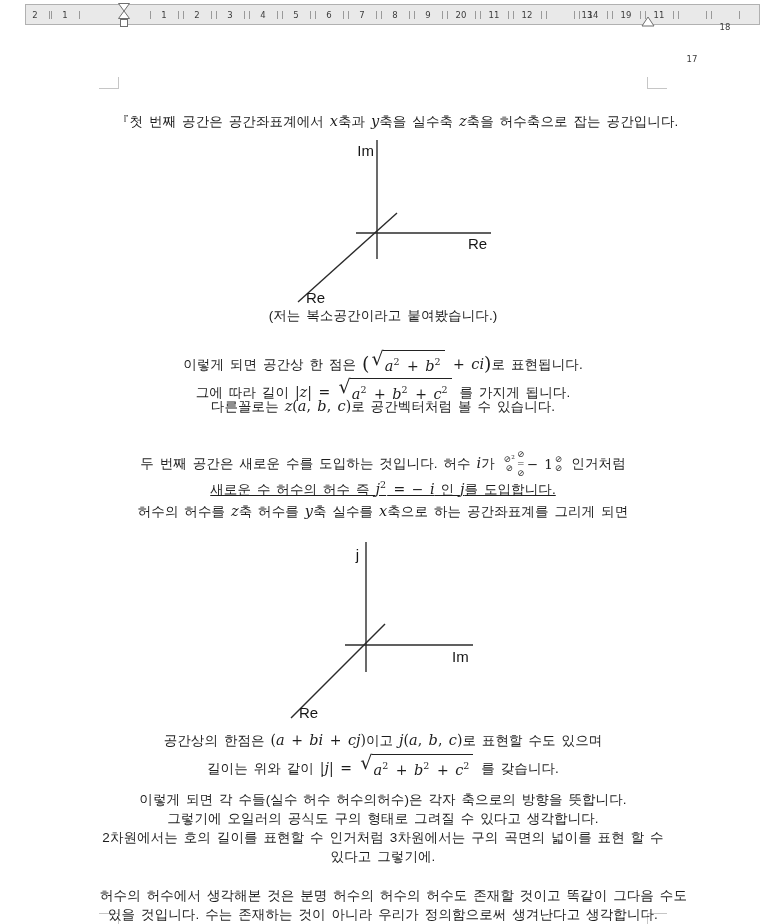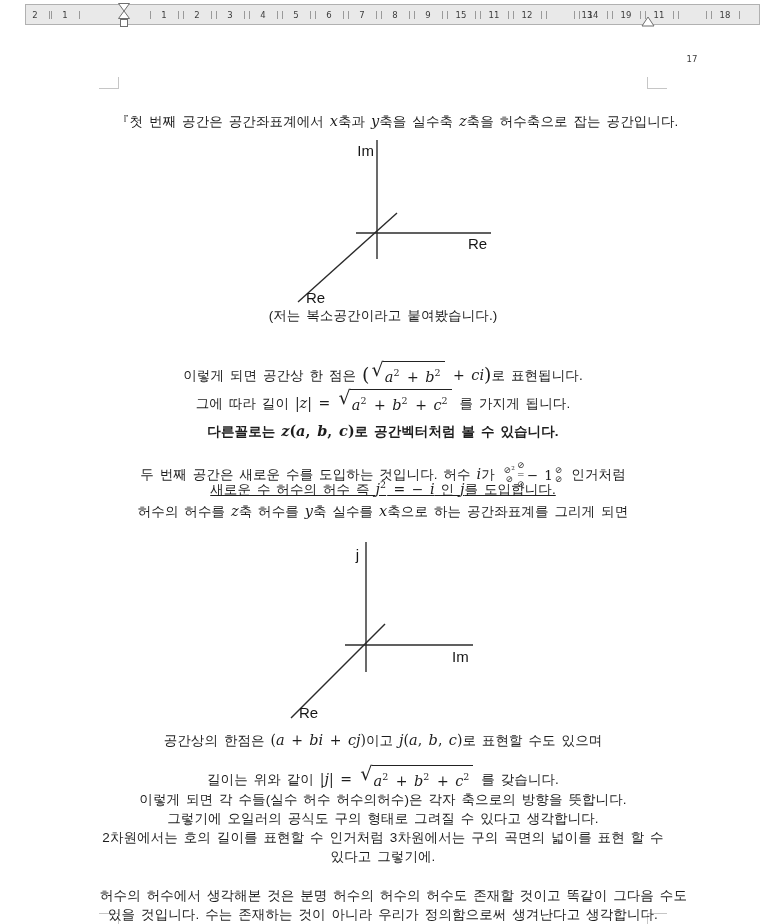--- a/index.html
+++ b/index.html
@@ -21,21 +21,21 @@
   .corner.tl{left:99px;top:77px;width:20px;height:12px;border-right:1px solid #c6c6c6;border-bottom:1px solid #c6c6c6;}
   .corner.tr{left:647px;top:77px;width:20px;height:12px;border-left:1px solid #c6c6c6;border-bottom:1px solid #c6c6c6;}
   .corner.bl{left:99px;top:913px;width:20px;height:11px;border-right:1px solid #c6c6c6;border-top:1px solid #c6c6c6;}
   .corner.br{left:647px;top:913px;width:20px;height:11px;border-left:1px solid #c6c6c6;border-top:1px solid #c6c6c6;}
 
   
   .line{position:absolute;left:100px;width:566px;text-align:center;
         white-space:pre;color:#1d1d1d;font-size:13.5px;letter-spacing:.1px;word-spacing:2px;}
   .line.left{text-align:left;padding-left:16px;width:550px;}
   .lh19{line-height:19px;margin-top:10px;} .lh20{line-height:20px;} .lh21{line-height:21px;}
-  .lh25{line-height:25px;} .lh26{line-height:26px;} .lh28{line-height:28px;margin-top:11px;}
+  .lh25{line-height:25px;} .lh26{line-height:26px;} .lh28{line-height:28px;}
 
   
   .m{font-family:"DejaVu Serif","Liberation Serif",serif;font-style:italic;font-size:14.5px;letter-spacing:0;}
   .r{font-family:"DejaVu Serif","Liberation Serif",serif;font-size:14px;letter-spacing:0;}
   .bp{font-family:"DejaVu Serif","Liberation Serif",serif;font-size:19px;vertical-align:-1px;letter-spacing:0;}
   .sup{font-family:"DejaVu Serif",serif;font-size:9.5px;position:relative;top:-6px;margin:0 1px 0 0;}
   .sqrt{display:inline-flex;align-items:flex-start;vertical-align:middle;margin:0 2px;}
   .sqsign{font-family:"DejaVu Serif",serif;font-size:19px;line-height:1;}
   .sqrad{border-top:1.2px solid #222;margin-left:-1px;margin-top:1px;padding:1px 3px 0 2px;}
   .brk{display:inline-flex;align-items:center;vertical-align:middle;margin:0 2px;}
@@ -81,21 +81,21 @@
       <span class="rtick" style="left: 317px;"></span>
       <span class="rnum" style="left: 336px;">7</span>
       <span class="rtick" style="left: 322px;"></span>
       <span class="rtick" style="left: 350px;"></span>
       <span class="rnum" style="left: 369px;">8</span>
       <span class="rtick" style="left: 355px;"></span>
       <span class="rtick" style="left: 383px;"></span>
       <span class="rnum" style="left: 402px;">9</span>
       <span class="rtick" style="left: 388px;"></span>
       <span class="rtick" style="left: 416px;"></span>
-      <span class="rnum" style="left: 435px;">15</span>
+      <span class="rnum" style="left: 435px;">20</span>
       <span class="rtick" style="left: 421px;"></span>
       <span class="rtick" style="left: 449px;"></span>
       <span class="rnum" style="left: 468px;">11</span>
       <span class="rtick" style="left: 454px;"></span>
       <span class="rtick" style="left: 482px;"></span>
       <span class="rnum" style="left: 501px;">12</span>
       <span class="rtick" style="left: 487px;"></span>
       <span class="rtick" style="left: 515px;"></span>
       <span class="rnum" style="left: 561px;">13</span>
       <span class="rtick" style="left: 520px;"></span>
@@ -105,21 +105,21 @@
       <span class="rtick" style="left: 581px;"></span>
       <span class="rnum" style="left: 600px;">19</span>
       <span class="rtick" style="left: 586px;"></span>
       <span class="rtick" style="left: 614px;"></span>
       <span class="rnum" style="left: 633px;">11</span>
       <span class="rtick" style="left: 619px;"></span>
       <span class="rtick" style="left: 647px;"></span>
       <span class="rnum" style="left: 666px; margin-top: 44px;">17</span>
       <span class="rtick" style="left: 652px;"></span>
       <span class="rtick" style="left: 680px;"></span>
-      <span class="rnum" style="left: 699px;">18</span>
+      <span class="rnum" style="left: 699px; margin-top: 12px;">18</span>
       <span class="rtick" style="left: 685px;"></span>
       <span class="rtick" style="left: 713px;"></span>
     </div>
   <svg class="marker" style="left:117px;top:2px;" width="16" height="26" viewBox="0 0 16 26">
     <polygon class="marker-shape" points="1.5,1.5 12.5,1.5 7,9"></polygon>
     <polygon class="marker-shape" points="1.5,16.5 12.5,16.5 7,9"></polygon>
     <rect class="marker-shape" x="3.5" y="17.5" width="7" height="7"></rect>
   </svg>
   <svg class="marker" style="left:641px;top:15px;" width="14" height="13" viewBox="0 0 14 13">
     <polygon class="marker-shape" points="1,11 13,11 7,2"></polygon>
@@ -139,21 +139,21 @@
       <line x1="356" y1="233" x2="491" y2="233"></line>
       <line x1="397" y1="213" x2="298" y2="302"></line>
       <text x="374" y="156" text-anchor="end">Im</text>
       <text x="468" y="249">Re</text>
       <text x="306" y="303">Re</text>
     </svg>
 
     <div class="line lh20" style="top:306px;"><span class="t">(저는 복소공간이라고 붙여봤습니다.)</span></div>
     <div class="line lh28" style="top:349px;"><span class="t">이렇게 되면 공간상 한 점은 </span><span class="bp">(</span><span class="sqrt"><span class="sqsign">√</span><span class="sqrad"><span class="m">a</span><span class="sup">2</span><span class="r"> + </span><span class="m">b</span><span class="sup">2</span></span></span><span class="r"> + </span><span class="m">ci</span><span class="bp">)</span><span class="t">로 표현됩니다.</span></div>
     <div class="line lh28" style="top:377px;"><span class="t">그에 따라 길이 </span><span class="r">|</span><span class="m">z</span><span class="r">| = </span><span class="sqrt"><span class="sqsign">√</span><span class="sqrad"><span class="m">a</span><span class="sup">2</span><span class="r"> + </span><span class="m">b</span><span class="sup">2</span><span class="r"> + </span><span class="m">c</span><span class="sup">2</span></span></span><span class="t"> 를 가지게 됩니다.</span></div>
-    <div class="line lh21" style="top:420px;font-weight:bold;"><span class="t">다른꼴로는 </span><span class="m">z</span><span class="r">(</span><span class="m">a</span><span class="r">, </span><span class="m">b</span><span class="r">, </span><span class="m">c</span><span class="r">)</span><span class="t">로 공간벡터처럼 볼 수 있습니다.</span></div>
+    <div class="line lh21" style="top:396px;"><span class="t">다른꼴로는 </span><span class="m">z</span><span class="r">(</span><span class="m">a</span><span class="r">, </span><span class="m">b</span><span class="r">, </span><span class="m">c</span><span class="r">)</span><span class="t">로 공간벡터처럼 볼 수 있습니다.</span></div>
 
     <div class="line lh28" style="top:449px;"><span class="t">두 번째 공간은 새로운 수를 도입하는 것입니다. 허수 </span><span class="m">i</span><span class="t">가 </span><span class="brk"><span class="brkcol"><span class="brkrow">⊘²</span><span class="brkrow">⊘</span></span><span class="brkcol"><span class="brkrow">⊘</span><span class="brkrow">=</span><span class="brkrow">⊘</span></span><span class="r brkmid">− 1</span><span class="brkcol"><span class="brkrow">⊘</span><span class="brkrow">⊘</span></span></span><span class="t"> 인거처럼</span></div>
     <div class="line lh25" style="top:477px;text-decoration:underline;"><span class="t">새로운 수 허수의 허수 즉 </span><span class="m">j</span><span class="sup">2</span><span class="r"> = − </span><span class="m">i</span><span class="t"> 인 </span><span class="m">j</span><span class="t">를 도입합니다.</span></div>
     <div class="line lh20" style="top:501px;"><span class="t">허수의 허수를 </span><span class="m">z</span><span class="t">축 허수를 </span><span class="m">y</span><span class="t">축 실수를 </span><span class="m">x</span><span class="t">축으로 하는 공간좌표계를 그리게 되면</span></div>
 
     <svg class="diagram" style="left:255px;top:538px;" width="255" height="186" viewBox="255 538 255 186">
       <line x1="366" y1="542" x2="366" y2="672"></line>
       <line x1="345" y1="645" x2="473" y2="645"></line>
       <line x1="385" y1="624" x2="291" y2="718"></line>
       <text x="359" y="560" text-anchor="end">j</text>

